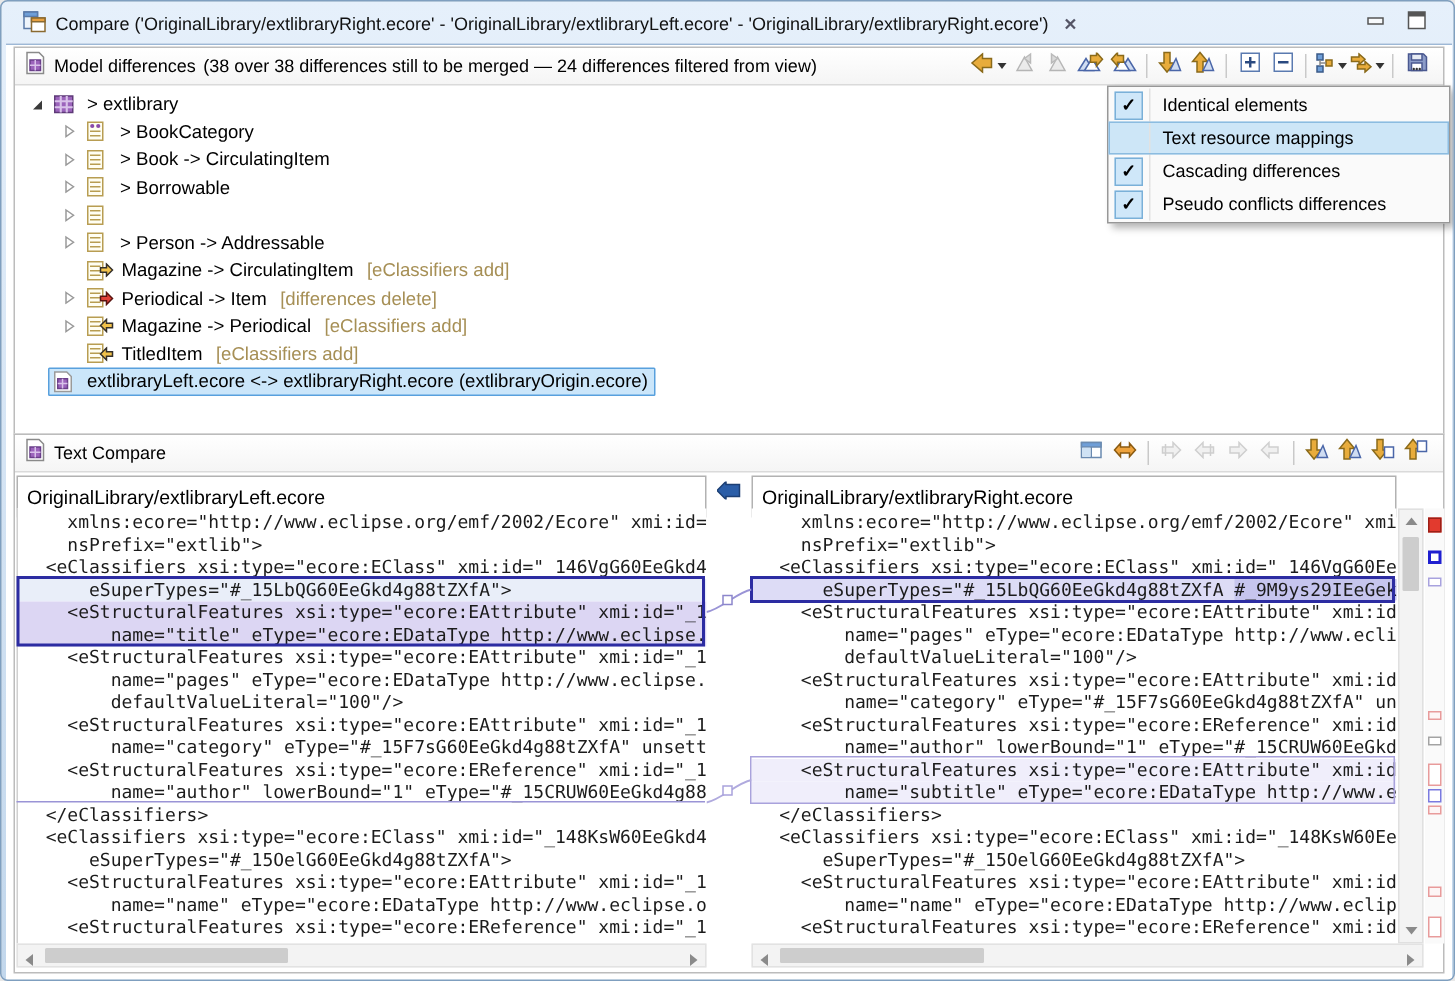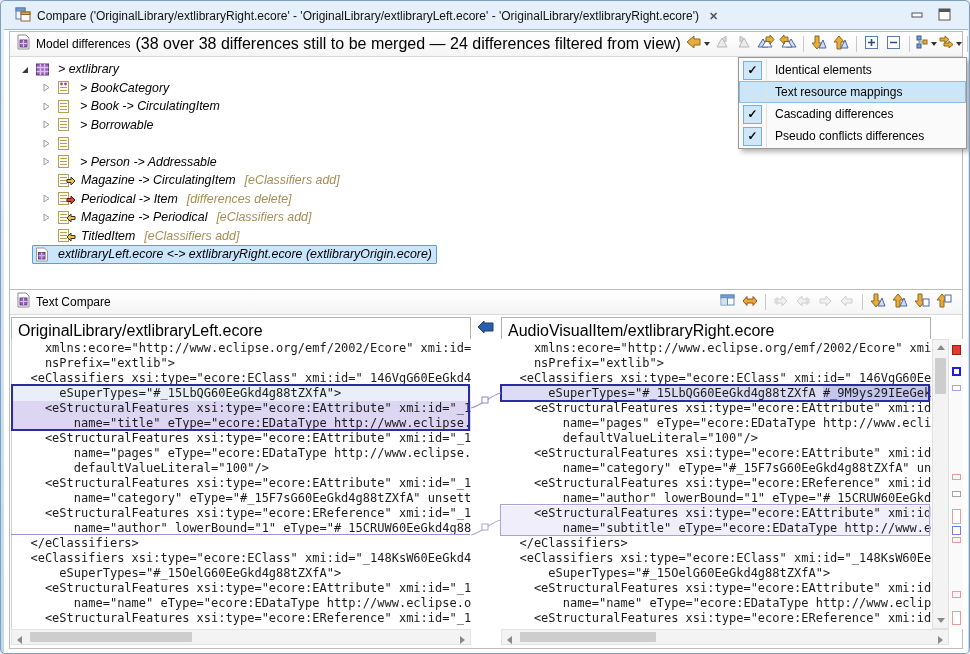--- a/index.html
+++ b/index.html
@@ -14,51 +14,51 @@
   #tab-close{font-size:11px;color:#556;font-weight:bold;margin-left:4px;cursor:pointer;}
   #winbtns{margin-left:auto;display:flex;gap:14px;align-items:center;padding-right:10px;}
   
   #main{left:3px;top:28px;width:964px;height:623px;background:#fff;border-top:1px solid #9db8d6;}
   .panel{position:absolute;border:1px solid #bcbcbc;background:#fff;}
   #md-panel{left:8px;top:30px;width:952px;height:257px;}
   #tc-panel{left:8px;top:288px;width:952px;height:358px;}
   .sec-header{position:absolute;left:0;top:0;right:0;height:24px;display:flex;align-items:center;
     gap:5px;padding:0 6px;border-bottom:1px solid #dadada;background:linear-gradient(#ffffff,#f5f5f5);}
   .sec-title{font-size:12px;color:#000;white-space:nowrap;}
-  .sec-status{font-size:16px;color:#000;white-space:nowrap;}
+  .sec-status{font-size:12px;color:#000;white-space:nowrap;}
   .toolbar{margin-left:auto;display:flex;align-items:center;gap:2px;padding-right:2px;}
   .tb-btn{display:flex;align-items:center;justify-content:center;min-width:20px;height:20px;
     border-radius:2px;cursor:pointer;}
   .tb-btn.disabled{filter:grayscale(1);opacity:.45;cursor:default;}
   .tb-sep{width:1px;height:16px;background:#c9c9c9;margin:0 3px;}
   .dd{width:0;height:0;border-left:3.5px solid transparent;border-right:3.5px solid transparent;
     border-top:4px solid #333;margin-left:2px;}
   
-  #md-tree{position:absolute;left:0;top:25px;right:0;bottom:0;overflow:hidden;padding-top:3px;font-style:italic;}
+  #md-tree{position:absolute;left:0;top:25px;right:0;bottom:0;overflow:hidden;padding-top:3px;}
   .trow{position:relative;height:18.5px;display:flex;align-items:center;}
   .t-arrow{width:16px;height:16px;display:flex;align-items:center;justify-content:center;flex:0 0 16px;}
   .rowbox{display:inline-flex;align-items:center;gap:5px;height:17px;padding:0 4px 0 2px;
     border:1px solid transparent;border-radius:1px;}
   .rowbox.sel{background:#cbe6fa;border-color:#58a0dd;}
   .t-icon{width:18px;height:15px;display:flex;align-items:center;flex:0 0 18px;}
   .t-label{font-size:12.4px;color:#000;white-space:nowrap;}
   .t-suffix{font-size:12.4px;color:#a68f55;white-space:nowrap;margin-left:4px;}
   
   #filter-menu{left:737px;top:56px;width:227px;background:#fafafa;border:1px solid #979797;
     box-shadow:3px 3px 5px rgba(0,0,0,.3);z-index:20;padding:1px 0;}
   .menu-item{height:22px;display:flex;align-items:center;cursor:pointer;}
   .menu-item.hover{background:#cde6f7;outline:1px solid #8cbce0;outline-offset:-1px;}
   .check-cell{width:27px;height:22px;display:flex;align-items:center;justify-content:center;
     border-right:1px solid #e2e2e2;flex:0 0 27px;}
   .check-box{width:17px;height:17px;background:#cfe7f9;border:1px solid #7ab0d8;color:#000;
     font-size:12px;font-weight:bold;display:flex;align-items:center;justify-content:center;}
   .menu-label{font-size:12px;color:#000;padding-left:8px;white-space:nowrap;}
   
   .pane-hd{position:absolute;top:316px;height:28px;border:1px solid #b2b2b2;background:#fff;
-    display:flex;align-items:center;font-size:16px;color:#000;padding:0 6px;box-sizing:border-box;}
+    display:flex;align-items:center;font-size:13px;color:#000;padding:0 6px;box-sizing:border-box;}
   #pane-hd-left{left:10px;width:460px;}
   #pane-hd-right{left:500px;width:430px;}
   #pane-arrow{left:470px;top:316px;width:30px;height:20px;display:flex;align-items:center;justify-content:center;}
   .codepane{position:absolute;top:338px;height:290px;overflow:hidden;background:#fff;padding:2px 0 0 4px;box-sizing:border-box;}
   #pane-left{left:10px;width:460px;border-left:1px solid #d0d0d0;}
   #pane-right{left:500px;width:430px;}
   .cline{height:15px;line-height:15px;white-space:pre;font-family:"DejaVu Sans Mono",monospace;
     font-size:12px;color:#1b1b1b;margin-left:-4px;padding-left:4px;}
   .hl-blue{background:#e9eef9;}
   .hl-purple{background:#dcd6f3;}
@@ -536,21 +536,21 @@
         </div>
     </div>
   </div>
 
   <div class="pane-hd" id="pane-hd-left">OriginalLibrary/extlibraryLeft.ecore</div>
   <div class="abs" id="pane-arrow">
     <svg width="16" height="12">
         <polygon points="15,2 6,2 6,0 0,6 6,12 6,10 15,10" fill="#2b5ea8" stroke="#1c3f74"></polygon>
       </svg>
   </div>
-  <div class="pane-hd" id="pane-hd-right">AudioVisualItem/extlibraryRight.ecore</div>
+  <div class="pane-hd" id="pane-hd-right">OriginalLibrary/extlibraryRight.ecore</div>
 
   <div class="codepane" id="pane-left">
       <div class="cline">    xmlns:ecore="http://www.eclipse.org/emf/2002/Ecore" xmi:id="_</div>
       <div class="cline">    nsPrefix="extlib"&gt;</div>
       <div class="cline">  &lt;eClassifiers xsi:type="ecore:EClass" xmi:id="_146VgG60EeGkd4g8</div>
       <div class="cline hl-blue">      eSuperTypes="#_15LbQG60EeGkd4g88tZXfA"&gt;</div>
       <div class="cline hl-purple">    &lt;eStructuralFeatures xsi:type="ecore:EAttribute" xmi:id="_14(</div>
       <div class="cline hl-purple">        name="title" eType="ecore:EDataType http://www.eclipse.o</div>
       <div class="cline">    &lt;eStructuralFeatures xsi:type="ecore:EAttribute" xmi:id="_14(</div>
       <div class="cline">        name="pages" eType="ecore:EDataType http://www.eclipse.o</div>

